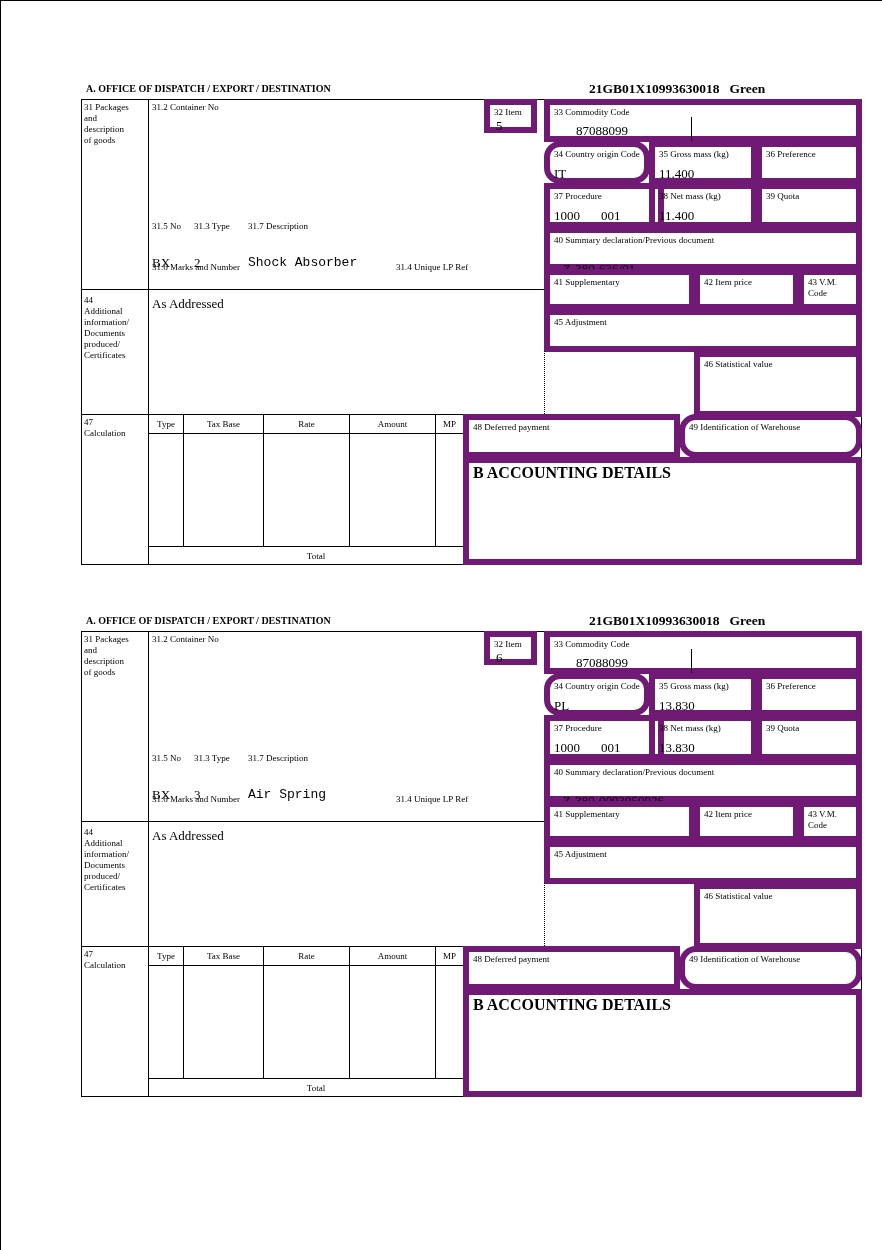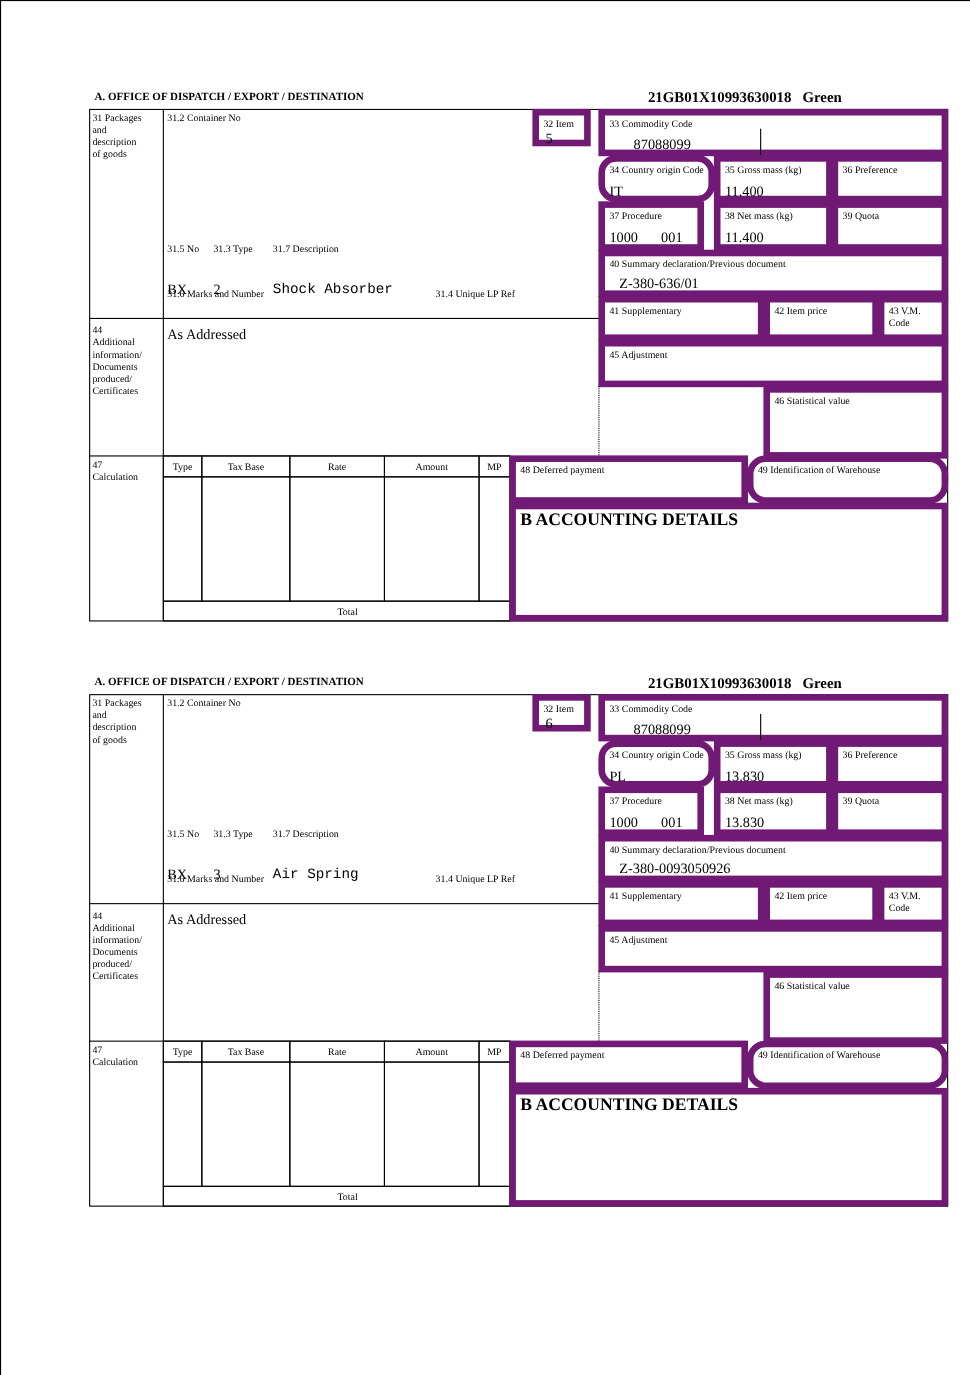--- a/index.html
+++ b/index.html
@@ -42,27 +42,27 @@
   .v-marks { left:151px; top:192px; }
 
   .b32 { left:483px; top:18px; width:53px; height:34px; }
   .b32 .val { margin:1px 0 0 2px; }
   .b33 { left:543px; top:18px; width:318px; height:43px; }
   .b33 .val { margin:6px 0 0 22px; }
   .tick33 { left:690px; top:36px; height:24px; }
   .b34 { left:543px; top:60px; width:106px; height:43px;border-radius:16px; }
   .b35 { left:648px; top:60px; width:108px; height:43px; }
   .b36 { left:755px; top:60px; width:106px; height:43px; }
-  .b37 { left:543px; top:102px; width:96px; height:45px; }
+  .b37 { left:543px; top:102px; width:120px; height:45px; }
   .b38 { left:648px; top:102px; width:108px; height:45px; }
   .b39 { left:755px; top:102px; width:106px; height:45px; }
   .b34 .val, .b35 .val, .b37 .val, .b38 .val { margin-top:7px; }
   .v37 span:first-child { display:inline-block; width:47px; }
   .b40 { left:543px; top:146px; width:318px; height:43px; }
-  .b40 .val { margin:5px 0 0 9px; }
+  .b40 .val { margin:16px 0 0 9px; }
   .b41 { left:543px; top:188px; width:151px; height:41px; }
   .b42 { left:693px; top:188px; width:105px; height:41px; }
   .b43 { left:797px; top:188px; width:64px; height:41px; }
   .b45 { left:543px; top:228px; width:318px; height:43px; }
   .b46 { left:693px; top:270px; width:168px; height:66px; }
   .v-dot46 { left:543px; top:270px; height:63px; }
 
   .hl-208 { left:80px; top:208px; width:464px; }
   .hl-333 { left:80px; top:333px; width:383px; }
 

